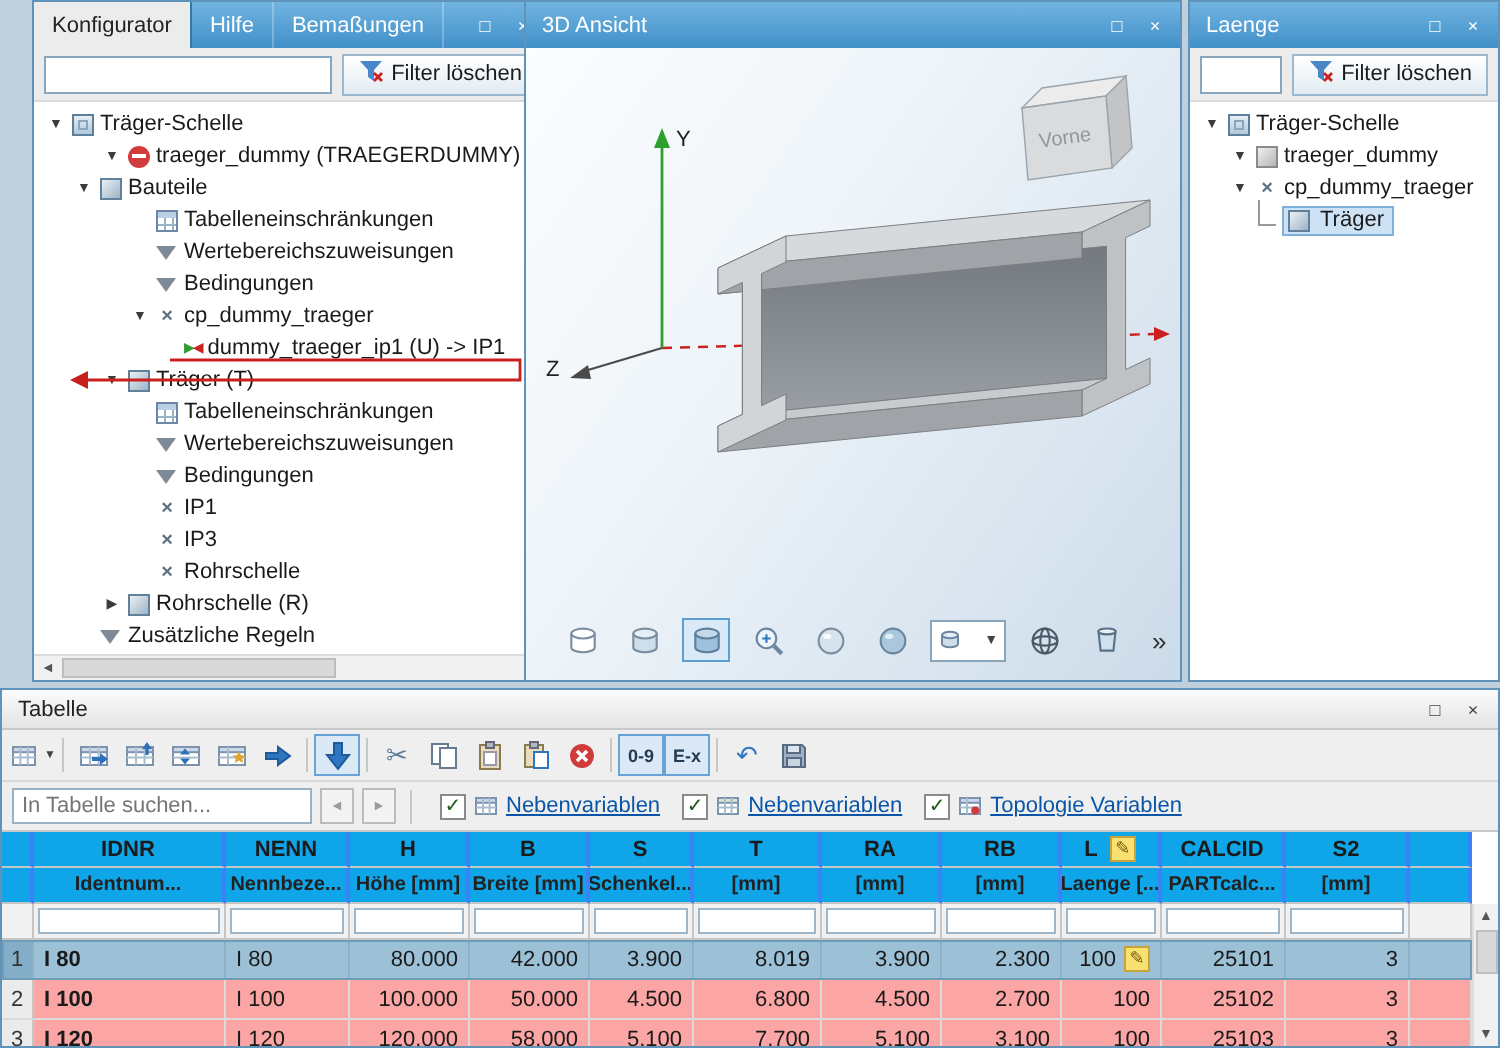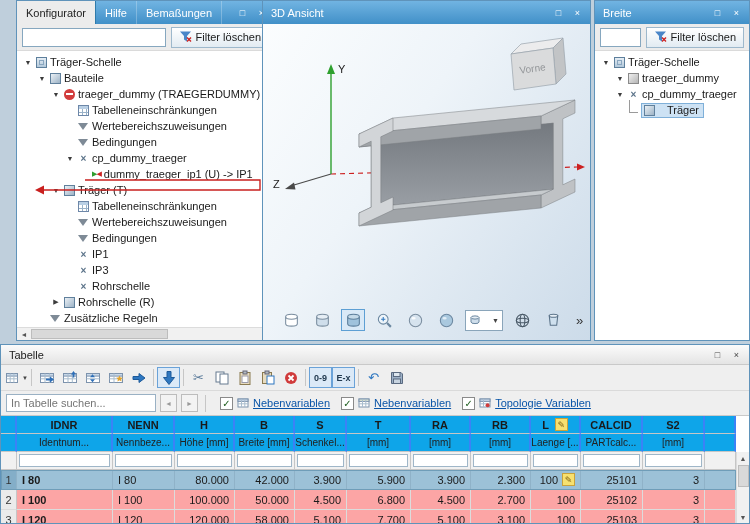--- a/index.html
+++ b/index.html
@@ -43,21 +43,21 @@
  linear-gradient(#b9cfe4 0 3px,rgba(0,0,0,0) 3px),
  linear-gradient(to right,rgba(0,0,0,0) 3px,#9ab2c8 3px 4px,rgba(0,0,0,0) 4px 7px,#9ab2c8 7px 8px,rgba(0,0,0,0) 8px),
  linear-gradient(rgba(0,0,0,0) 6px,#9ab2c8 6px 7px,rgba(0,0,0,0) 7px),#fff}
 .ico.tri{width:0;height:0;border:5px solid transparent;border-top:7px solid #7e8a96;margin-top:6px;margin-right:1px}
 .ico.xm{color:#5a7288;font-size:10px;font-weight:bold;width:11px}
 .lnkpair{font-size:7px;flex:none;letter-spacing:-1px}
 .lnkpair .g{color:#2f9e2f}
 .lnkpair .r{color:#cc2222}
 .treeoverlay{position:absolute;left:0;top:0;pointer-events:none}
 .conn{width:9px;height:13px;border-left:1px solid #9a9a9a;border-bottom:1px solid #9a9a9a;margin-top:-7px;flex:none}
-.selwrap{background:#cde2f4;border:1px solid #7fb0d9;padding:0 4px 0 2px;display:flex;align-items:center;gap:12px;height:15px}
+.selwrap{background:#cde2f4;border:1px solid #7fb0d9;padding:0 4px 0 2px;display:flex;align-items:center;gap:5px;height:15px}
 
 .hscroll{height:13px;min-height:13px;background:#f1f1f1;border-top:1px solid #dcdcdc;display:flex;align-items:center}
 .harrow{width:14px;text-align:center;font-size:7px;color:#555}
 .htrack{flex:1;position:relative;height:100%}
 .hthumb{position:absolute;left:0;top:1px;bottom:1px;width:60%;background:#d9d9d9;border:1px solid #bdbdbd}
 
 .view3d{flex:1;position:relative;background:linear-gradient(125deg,#fbfdfe 0%,#eef4f9 40%,#ccdbe9 100%);overflow:hidden}
 .scene{position:absolute;left:0;top:0}
 .vtools{position:absolute;left:16px;bottom:9px;display:flex;align-items:center;gap:7px}
 .vbtn{width:24px;height:22px;display:flex;align-items:center;justify-content:center}
@@ -76,21 +76,21 @@
 .tsearch{width:150px;height:18px;border:1px solid #9ab1c4;background:#fff;padding:0 4px;flex:none}
 .navbtn{width:17px;height:18px;border:1px solid #bcbcbc;background:#f3f3f3;color:#9a9a9a;font-size:7px;display:flex;align-items:center;justify-content:center;flex:none}
 .cbgroup{display:flex;align-items:center;gap:4px;margin-left:7px;white-space:nowrap}
 .cb{width:13px;height:13px;border:1px solid #8a8a8a;background:#fff;display:flex;align-items:center;justify-content:center;font-size:10px;color:#1c5c1c;font-weight:bold;flex:none}
 .minigrid{width:12px;height:12px;flex:none}
 a.varlink{color:#0a55a8;text-decoration:underline}
 .tblwrap{flex:1;position:relative;background:#fff;overflow:hidden}
 .tbl{position:absolute;left:0;top:0;right:13px}
 .trow{display:grid;grid-template-columns:16px 96px 62px 60px 60px 52px 64px 60px 60px 50px 62px 62px 1fr}
 .hc{height:18px;border-right:2px solid #3b82f6;border-bottom:1px solid #c6c6c6;background:#0ea5e9;display:flex;align-items:center;justify-content:center;font-weight:bold;overflow:hidden;white-space:nowrap;gap:2px}
-.hd .hc{font-weight:normal;font-size:10px;color:#222}
+.hd .hc{font-weight:bold;font-size:10px;color:#222}
 .fc{height:18px;border-right:1px solid #c6c6c6;border-bottom:1px solid #c6c6c6;background:#f1f1f1;display:flex;align-items:center;padding:0 2px}
 .fc input{width:100%;height:13px;border:1px solid #9fb6c8;font-size:10px;padding:0 2px;background:#fff;min-width:0}
 .td{height:20px;border-right:1px solid #dcdcdc;border-bottom:1px solid #dcdcdc;background:#fca5a5;display:flex;align-items:center;padding:0 5px;overflow:hidden;white-space:nowrap}
 .td.gut{background:#ebebeb;justify-content:center;padding:0;color:#333;border-right-color:#c6c6c6}
 .td.num{justify-content:flex-end}
 .td.idnr{font-weight:bold}
 .dr.sel .td{background:#9cc1d7;border-bottom-color:#79a2bc;border-right-color:#8fb2c8}
 .dr.sel .td.gut{background:#84aec8}
 .dr.sel{outline:1px solid #6f9db8;outline-offset:-1px}
 .pencil{width:13px;height:13px;background:#f7e170;border:1px solid #c9a23a;display:flex;align-items:center;justify-content:center;font-size:9px;color:#7a5c10;margin-left:4px;flex:none}
@@ -121,29 +121,29 @@
           </svg></span>
       <span>Filter löschen</span>
     </button>
   </div>
   <div class="tree">
     <div class="titem" style="--lv:0">
       <span class="exp">▼</span>
       <span class="ico asm"></span>
       <span class="tl">Träger-Schelle</span>
     </div>
+    <div class="titem" style="--lv:2">
+      <span class="exp">▼</span>
+      <span class="ico noentry"></span>
+      <span class="tl">traeger_dummy (TRAEGERDUMMY)</span>
+    </div>
     <div class="titem" style="--lv:1">
       <span class="exp">▼</span>
       <span class="ico part"></span>
       <span class="tl">Bauteile</span>
-    </div>
-    <div class="titem" style="--lv:2">
-      <span class="exp">▼</span>
-      <span class="ico noentry"></span>
-      <span class="tl">traeger_dummy (TRAEGERDUMMY)</span>
     </div>
     <div class="titem" style="--lv:3">
       <span class="exp hide"></span>
       <span class="ico gridic"></span>
       <span class="tl">Tabelleneinschränkungen</span>
     </div>
     <div class="titem" style="--lv:3">
       <span class="exp hide"></span>
       <span class="ico tri"></span>
       <span class="tl">Wertebereichszuweisungen</span>
@@ -326,21 +326,21 @@
             <ellipse cx="8" cy="3.5" rx="4" ry="1.4" fill="#e8f0f7" stroke="#5a7288"></ellipse>
           </svg>
         </button>
       <span class="vmore">»</span>
     </div>
   </div>
 </div>
 
 <div class="panel" id="p-aufbau">
   <div class="tb">
-    <span class="ttl">Breite</span>
+    <span class="ttl">Laenge</span>
     <div class="wb">
       <span class="wbtn">□</span>
       <span class="wbtn">×</span>
     </div>
   </div>
   <div class="toolstrip">
     <input class="srch" value="" style="">
     <button class="filterbtn">
       <span><svg width="13" height="13" viewBox="0 0 13 13">
             <path d="M1 1.5 H12 L8 6 V11.5 L5 9.5 V6 Z" fill="#4a86c8"></path>
@@ -599,21 +599,21 @@
           </div>
         <div class="fc"></div>
       </div>
       <div class="trow dr sel">
         <div class="td gut">1</div>
         <div class="td idnr">I 80</div>
         <div class="td">I 80</div>
         <div class="td num">80.000</div>
         <div class="td num">42.000</div>
         <div class="td num">3.900</div>
-        <div class="td num">5.900</div>
+        <div class="td num">8.019</div>
         <div class="td num">3.900</div>
         <div class="td num">2.300</div>
         <div class="td num">
             <span>100</span>
             <span class="pencil">
               <span>✎</span>
             </span>
           </div>
         <div class="td num">25101</div>
         <div class="td num">3</div>

